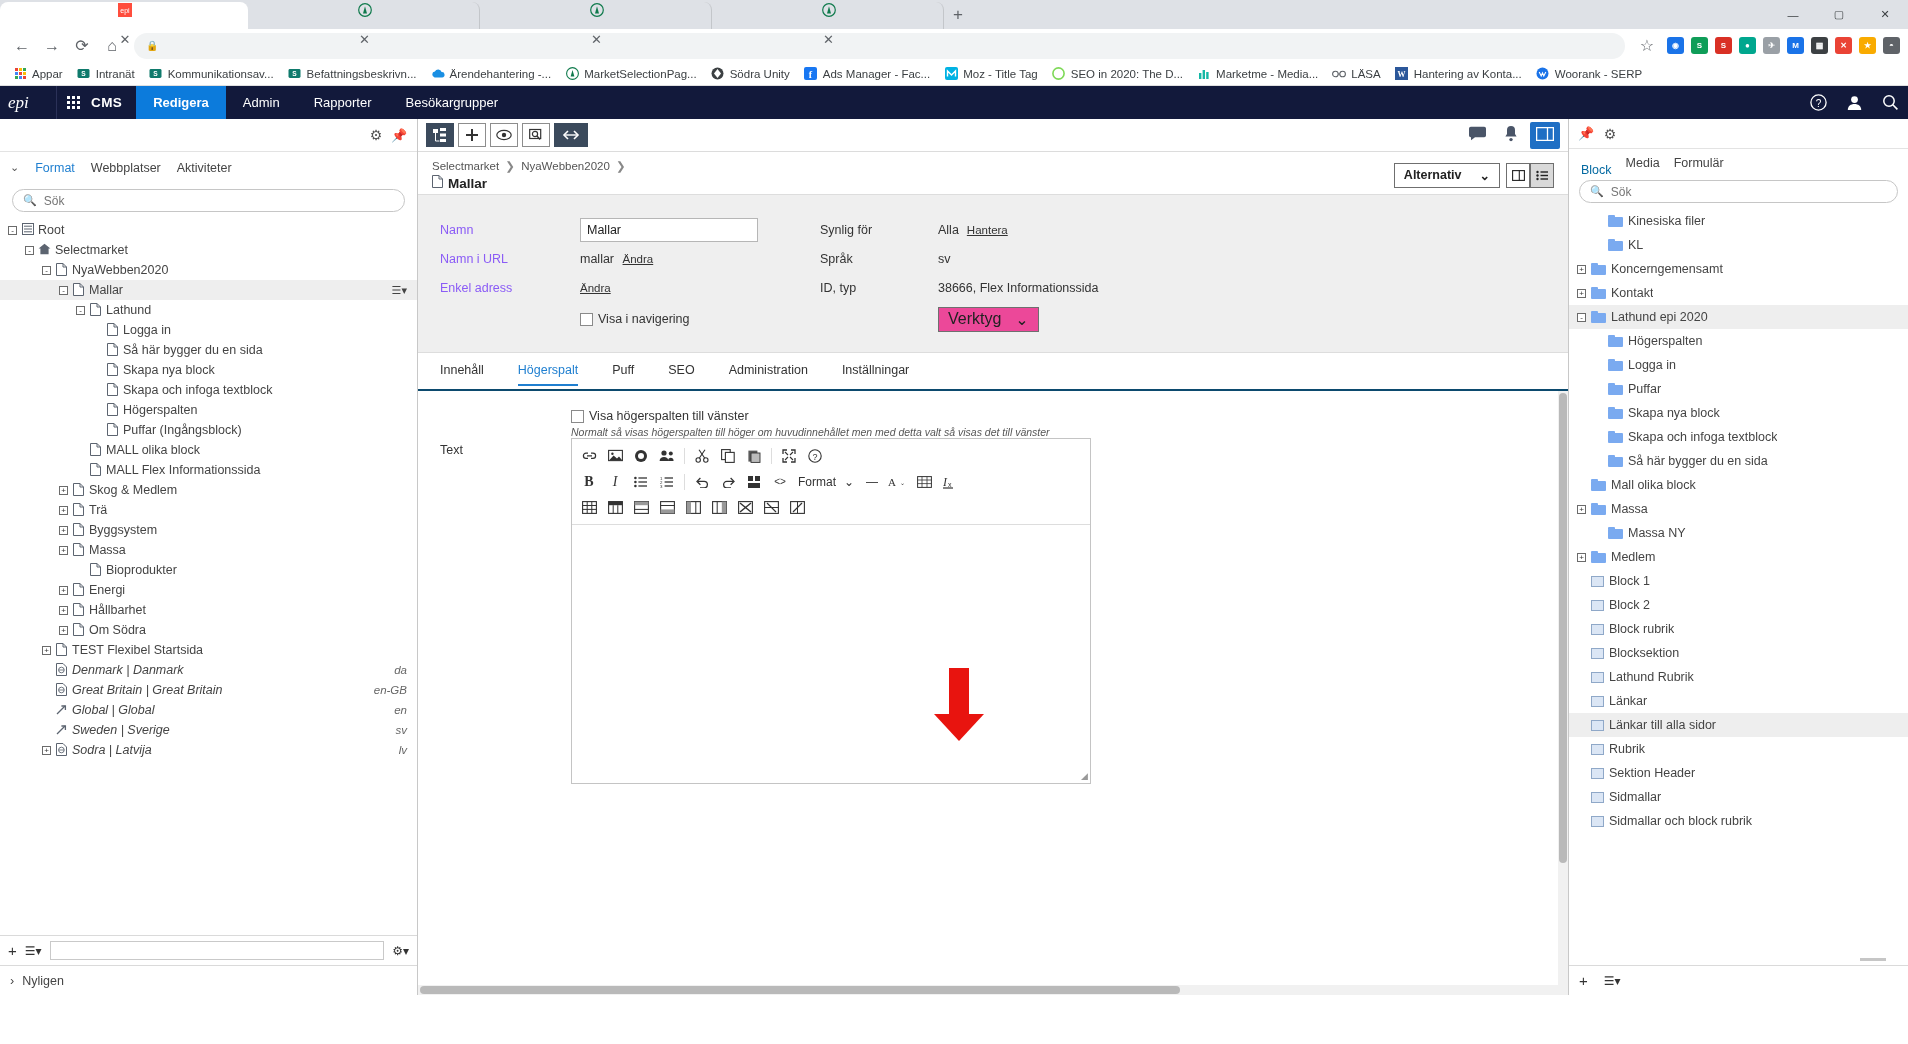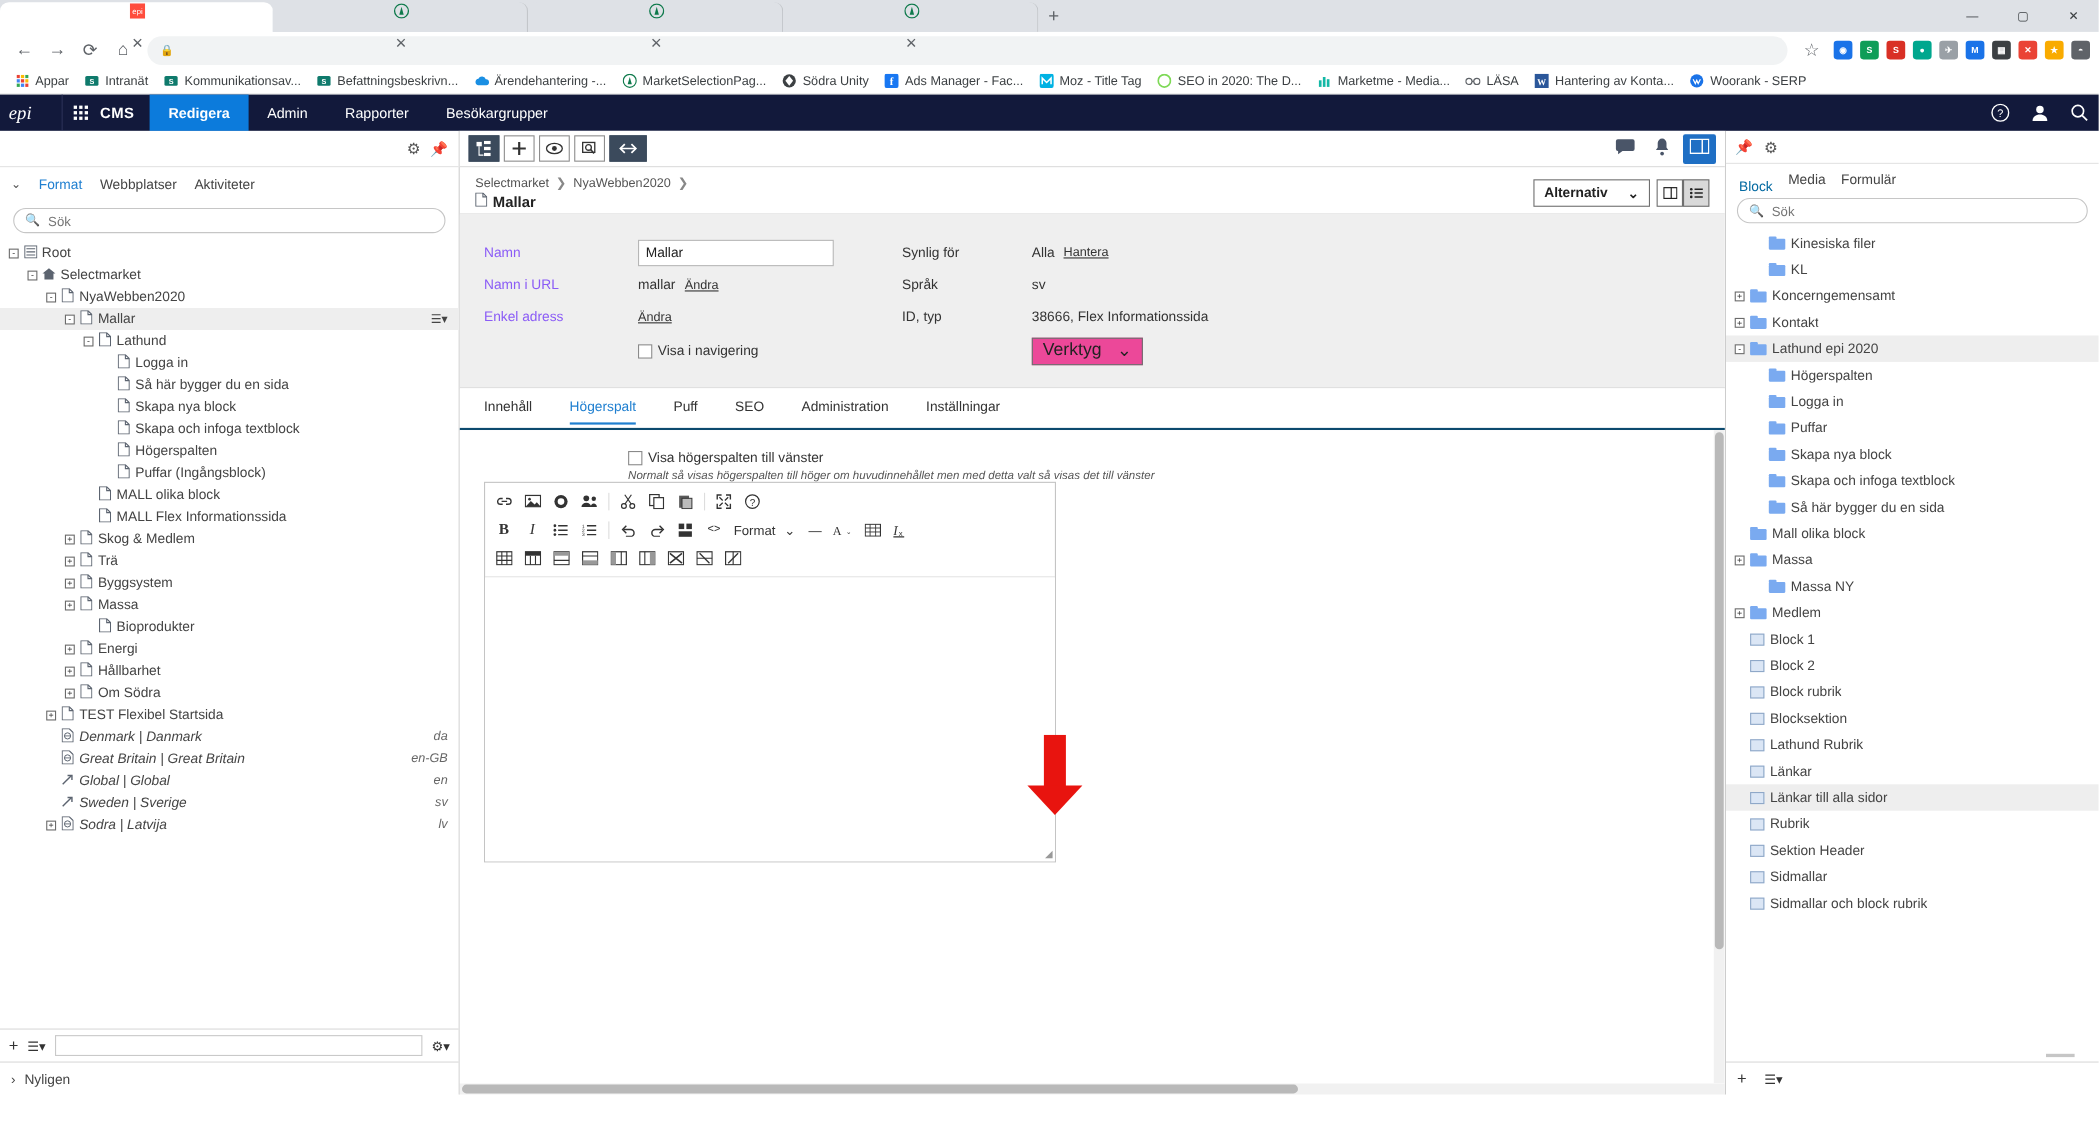--- a/index.html
+++ b/index.html
@@ -865,20 +865,21 @@
           <div style="display:flex;align-items:center">
             <span class="cb"></span>
             <span class="cblab">Visa högerspalten till vänster</span>
           </div>
           <div class="hint">Normalt så visas högerspalten till höger om huvudinnehållet men med detta valt så visas det till vänster</div>
         </div>
       </div>
 
 
       <div class="editwrap">
+        <div class="editlab">Text</div>
         <div class="editor">
           <div class="etb">
             <div class="etbrow">
               <span class="eb">
                 <svg width="15" height="13" viewBox="0 0 15 13">
                     <path d="M6 4.2H4a2.6 2.6 0 000 5.2h2M9 4.2h2a2.6 2.6 0 010 5.2H9M5 6.8h5" stroke="#333" fill="none" stroke-width="1.2"></path>
                   </svg>
               </span>
               <span class="eb">
                 <svg width="15" height="13" viewBox="0 0 15 13">

